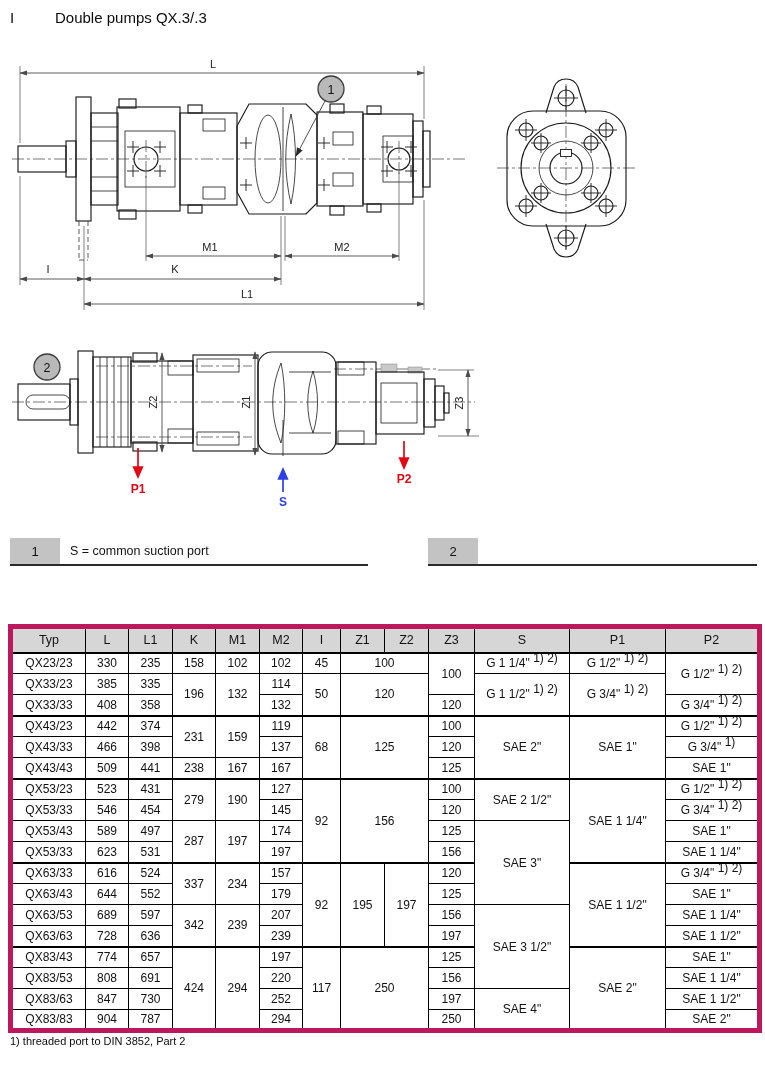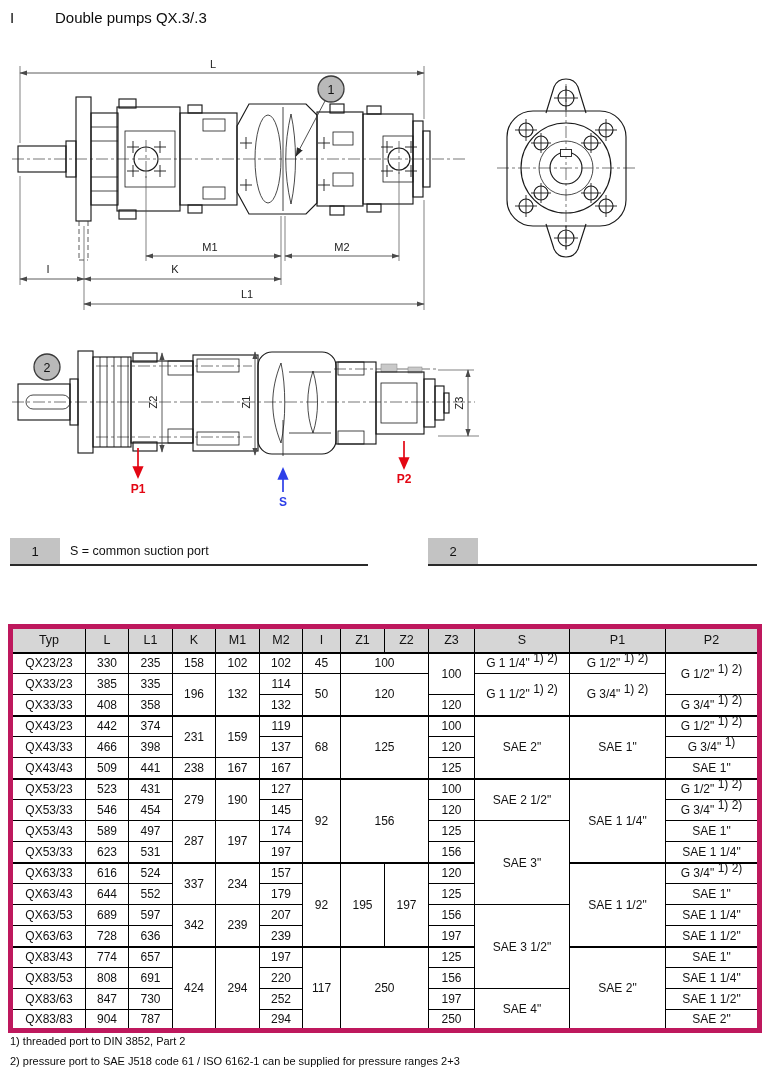--- a/index.html
+++ b/index.html
@@ -470,14 +470,13 @@
           <td>904</td>
           <td>787</td>
           <td>294</td>
           <td>250</td>
           <td>SAE 2"</td>
         </tr>
       </tbody>
   </table>
 
   <div class="footnote fn1">1) threaded port to DIN 3852, Part 2</div>
-  <div class="footnote fn2">2) pressure port to SAE J518 code 61 / ISO 6162-1 can be supplied for pressure ranges 2+3</div>
 </div>
 
 </body></html>

